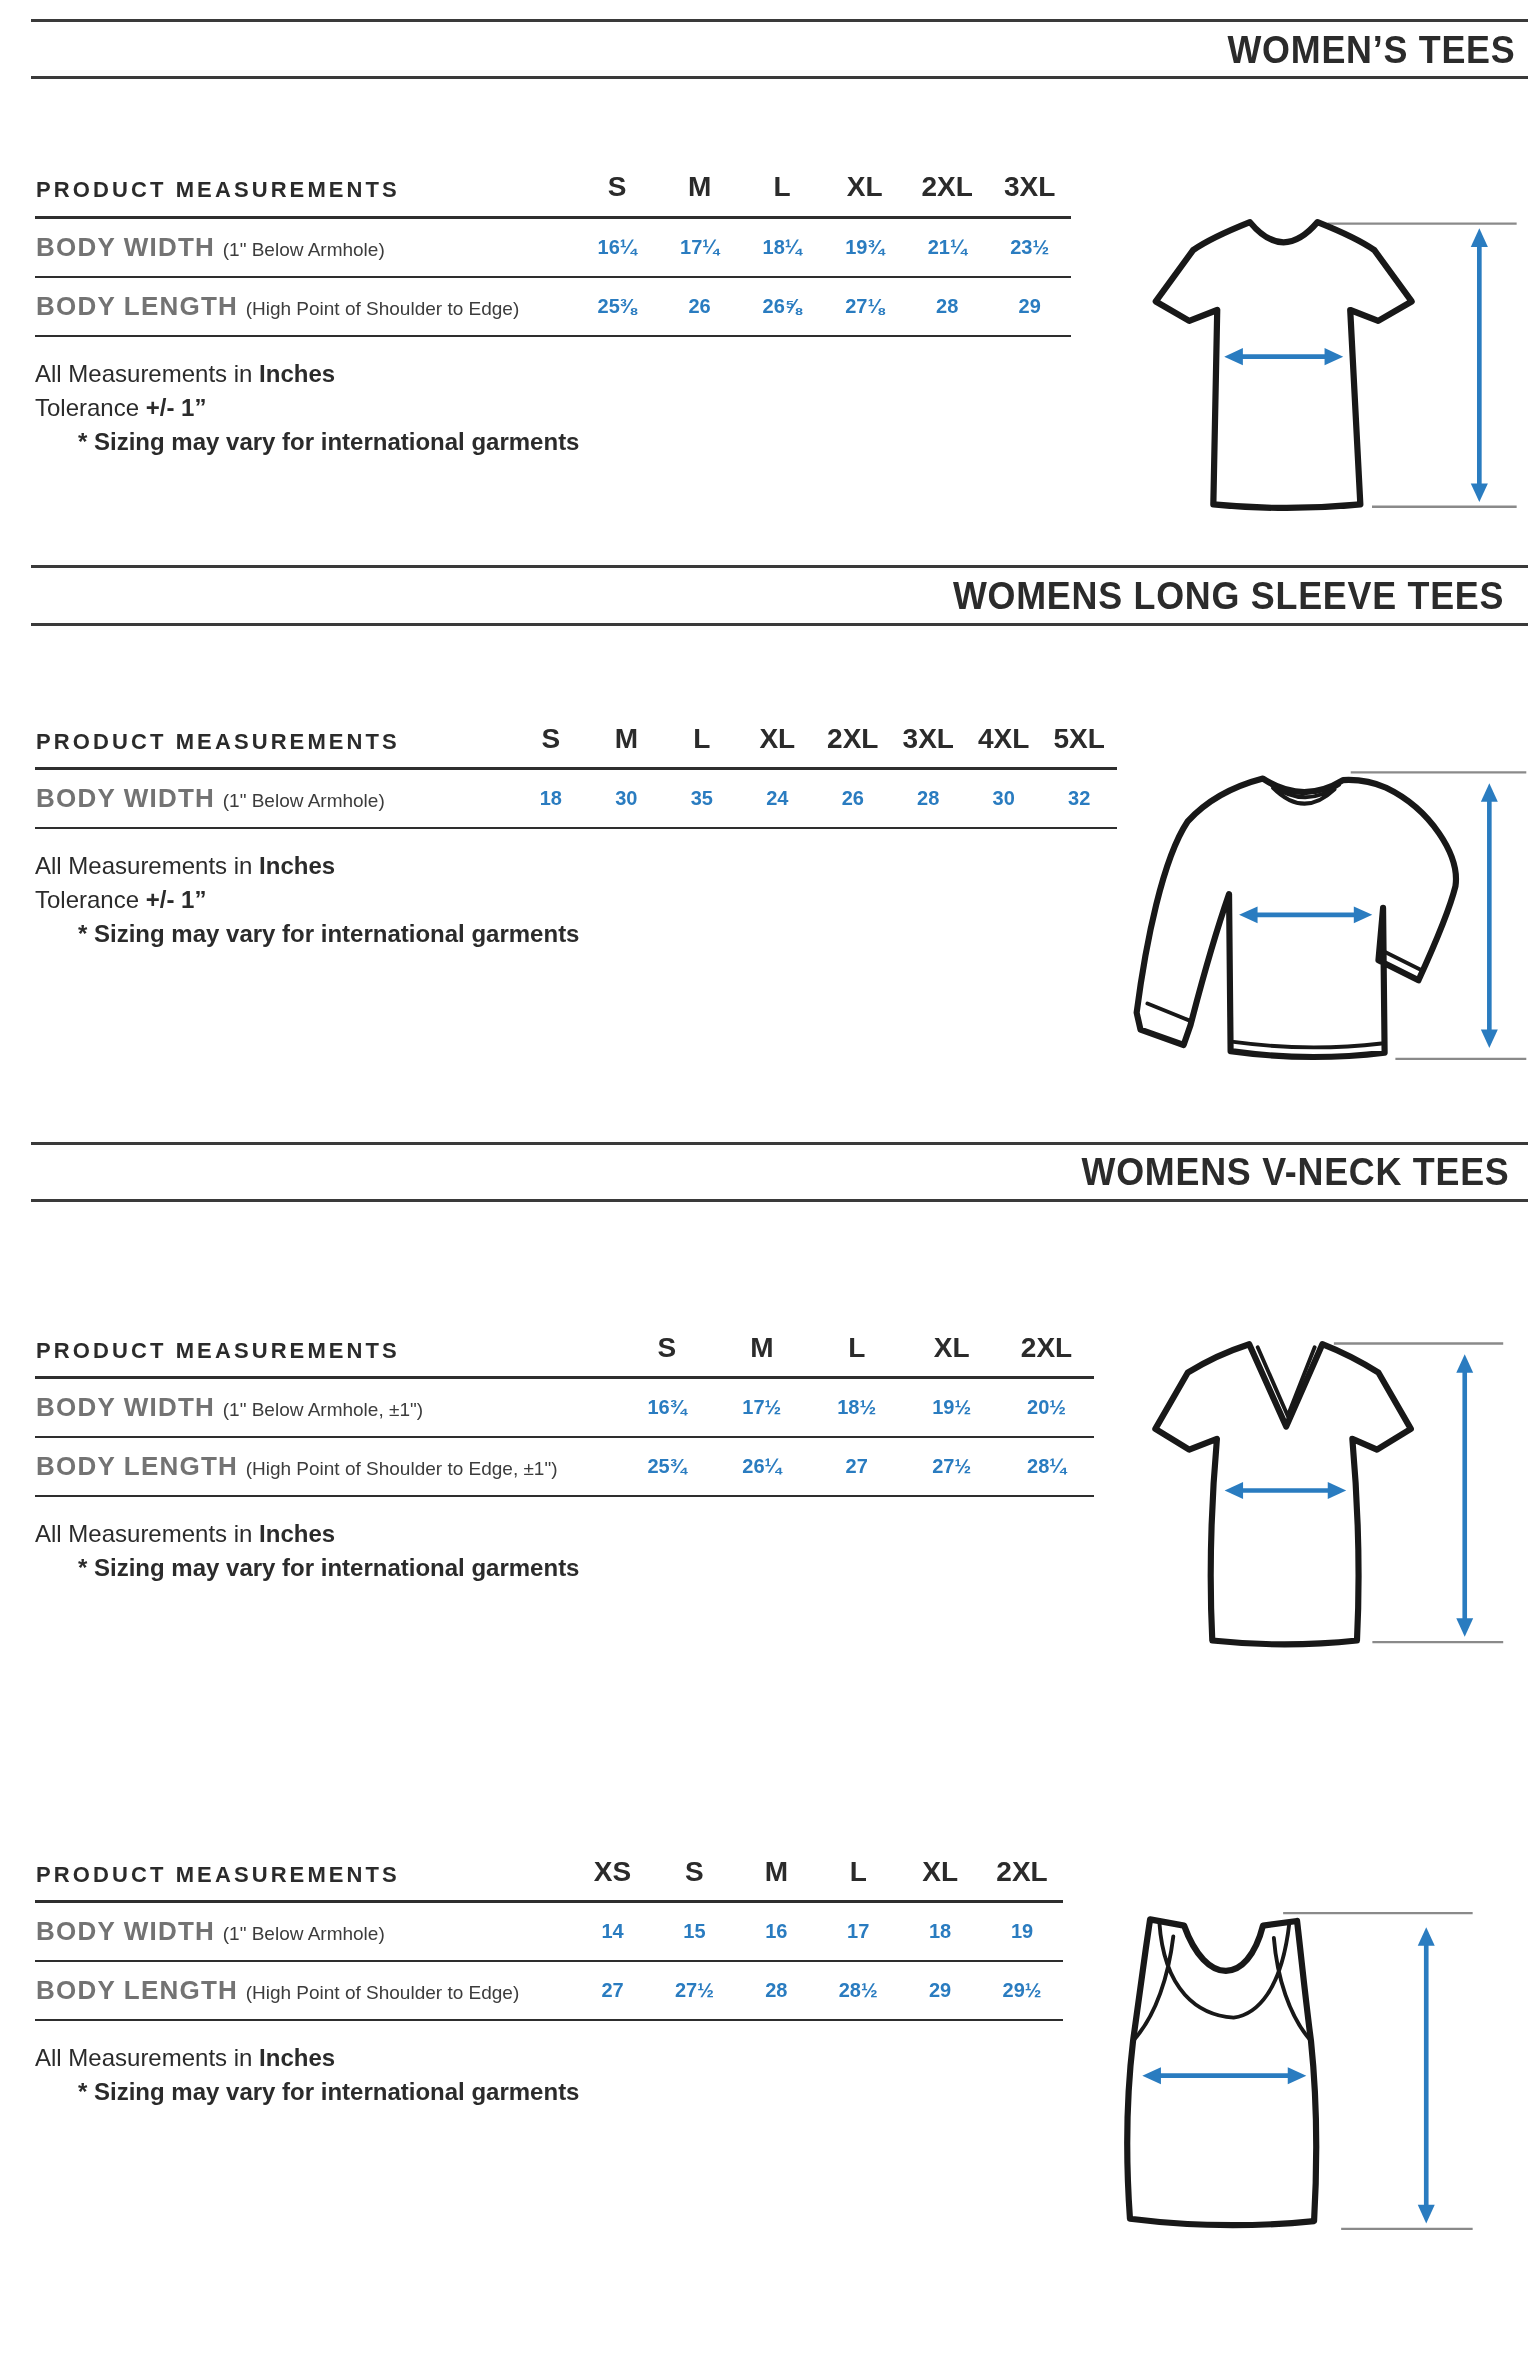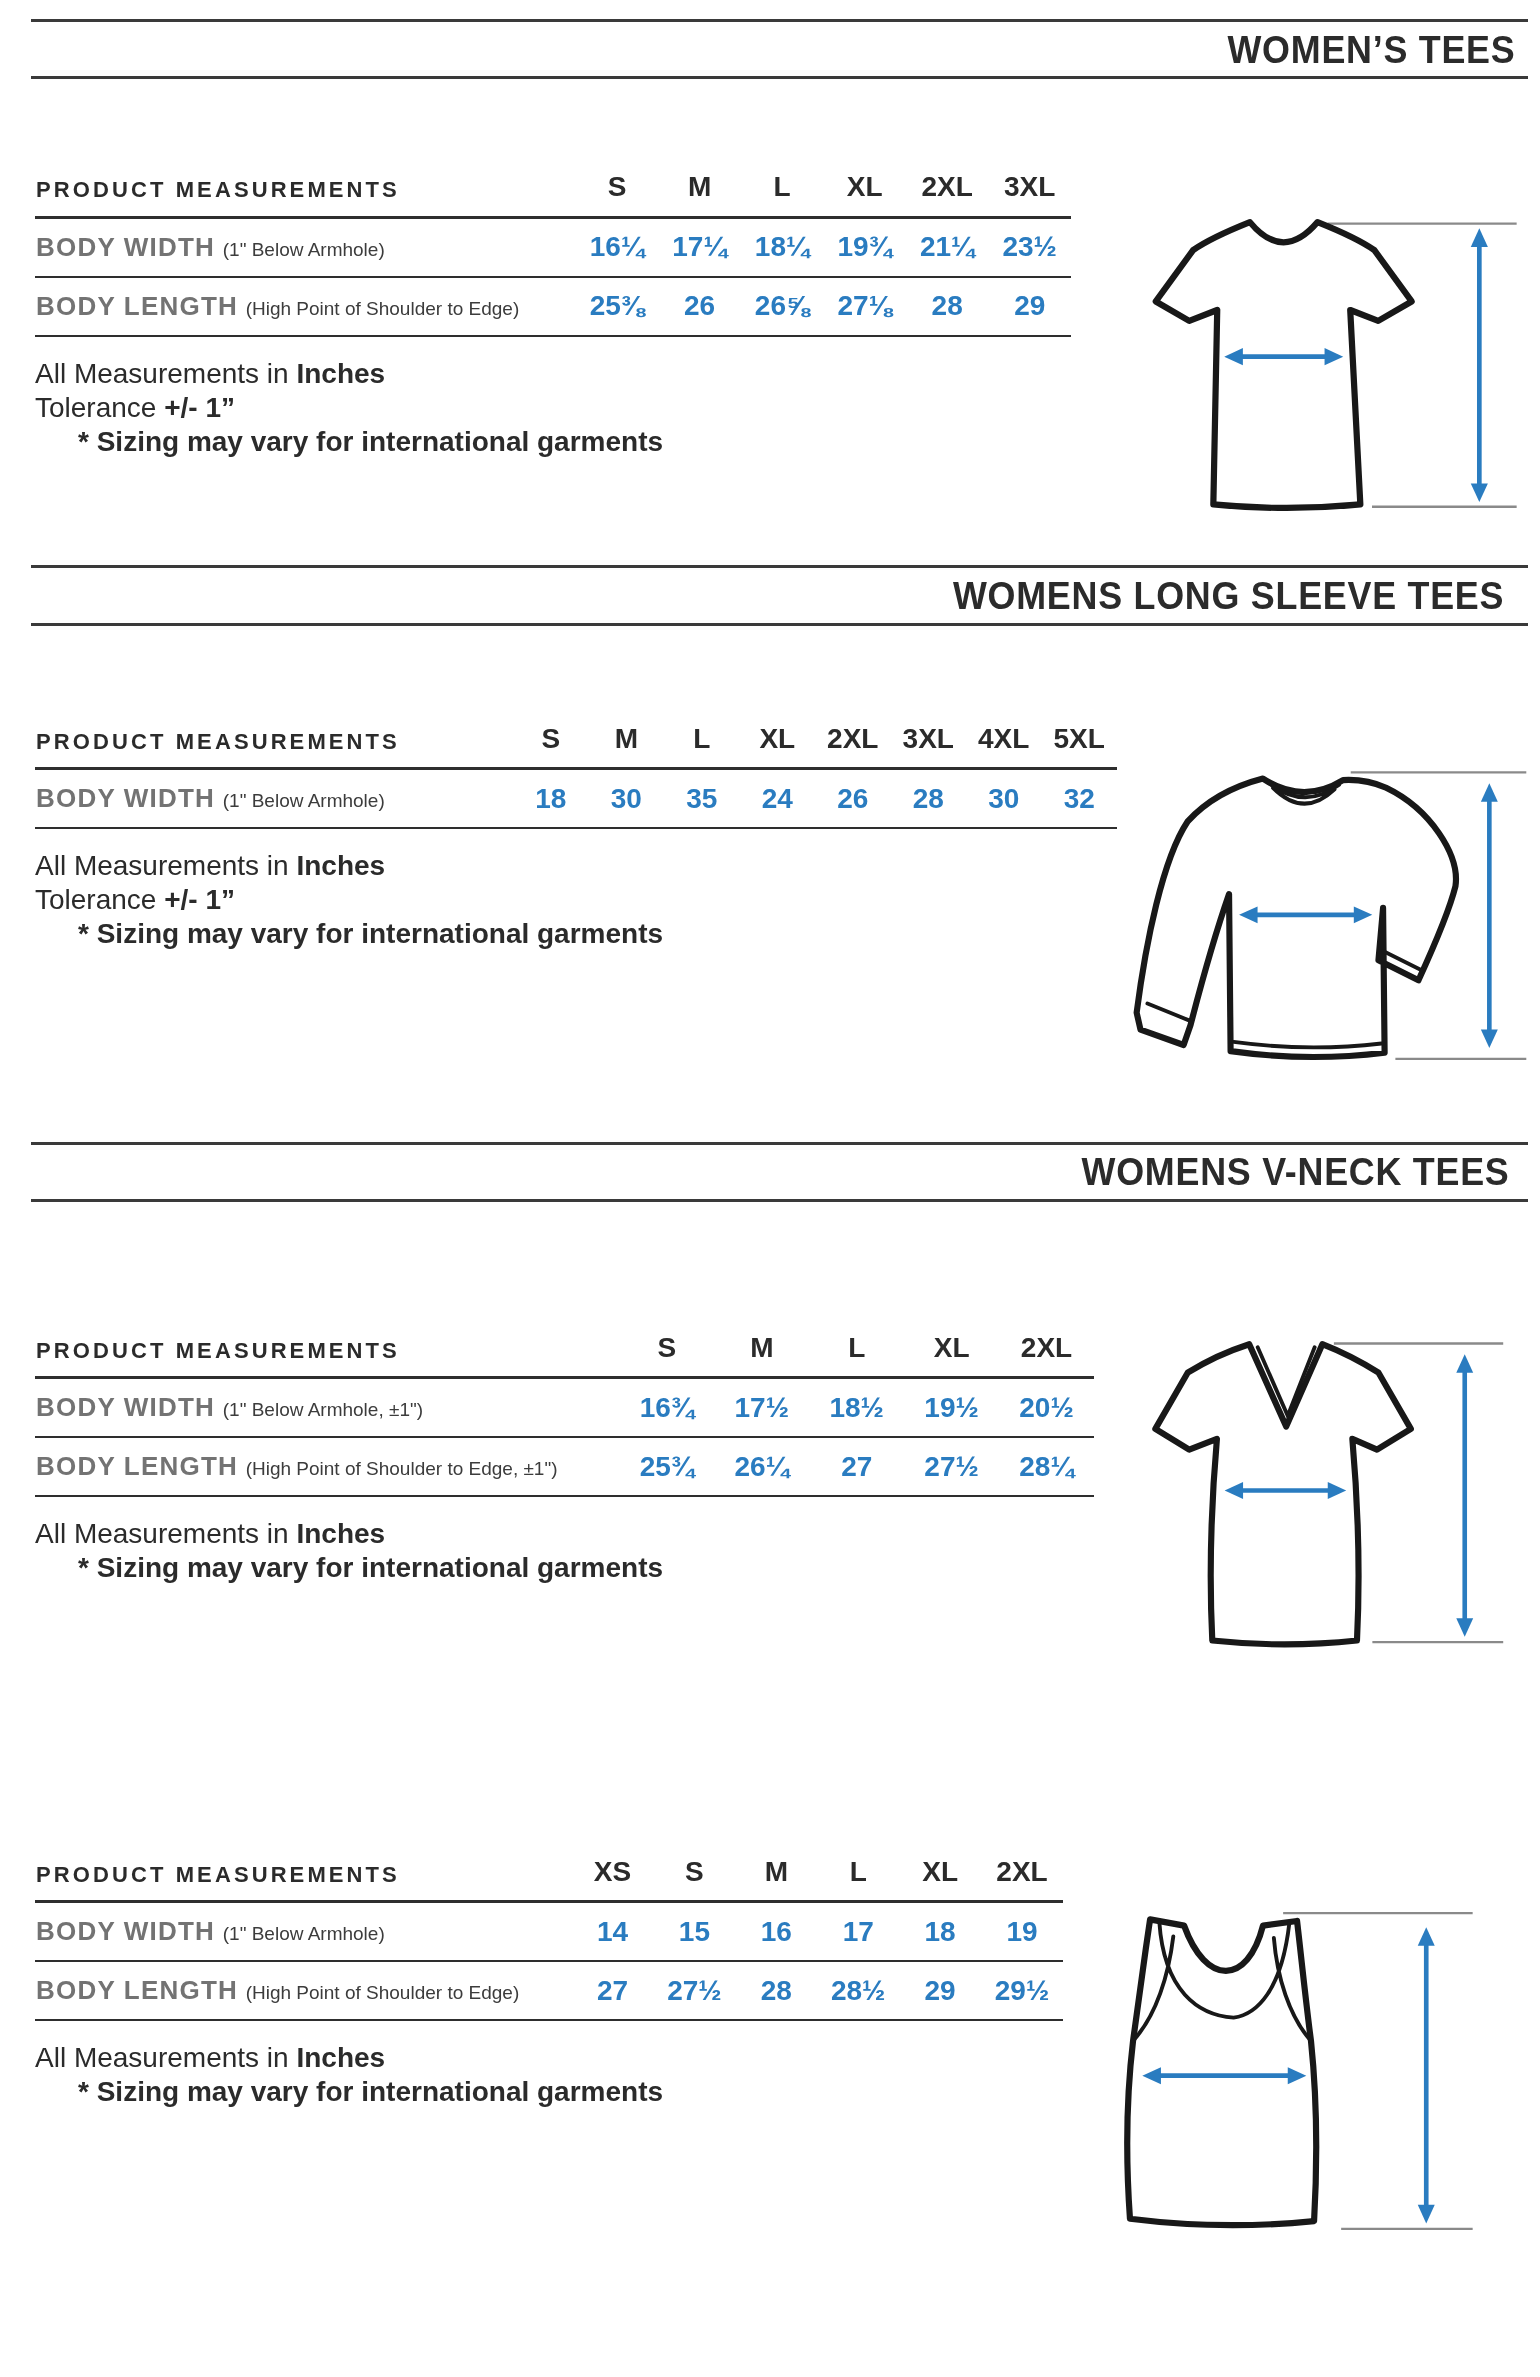--- a/index.html
+++ b/index.html
@@ -46,26 +46,26 @@
   .sec-1 th.label-head{width:44%;}
   .sec-2 th.label-head{width:55%;}
   .sec-3 th.label-head{width:52%;}
   th.size-head{font-size:28px;text-align:center;color:#2b2b2b;}
 
   td{border-bottom:2.3px solid #2e2e2e;height:55px;vertical-align:middle;}
   td.label-cell{text-align:left;white-space:nowrap;}
   .row-label{color:#737373;font-weight:bold;font-size:26px;letter-spacing:1.2px;}
   .row-note{color:#3c3c3c;font-size:19px;margin-left:7.7px;letter-spacing:0;}
   td.value-cell{
-    color:#2a7cc0;font-weight:bold;font-size:28px;text-align:center;white-space:nowrap;
+    color:#2a7cc0;font-weight:bold;font-size:20px;text-align:center;white-space:nowrap;
   }
 
   
   .footnotes{margin:20px 0 0 35px;}
-  .footnote{font-size:28px;line-height:34px;color:#2b2b2b;}
+  .footnote{font-size:24px;line-height:34px;color:#2b2b2b;}
   .footnote b{font-weight:bold;}
   .footnote.italic{font-weight:bold;margin-left:43px;}
 
   
   .illus{position:absolute;}
   .sec-0 .illus{top:35px;right:14px;width:420px;}
   .sec-1 .illus{top:35px;right:6.2px;width:422px;}
   .sec-2 .illus{top:-6.2px;right:6.2px;width:431px;}
   .sec-3 .illus{top:35px;right:48px;width:410px;}
   .illus svg{display:block;width:100%;height:auto;}

